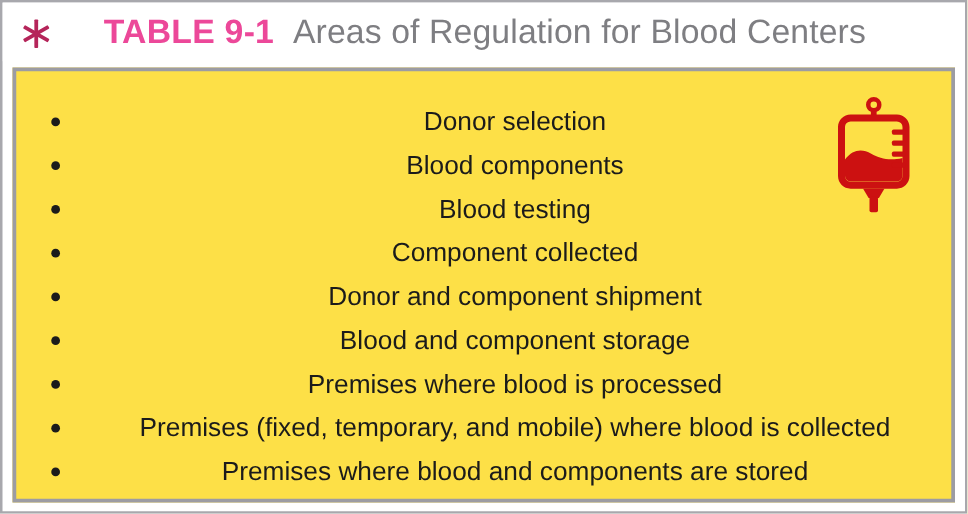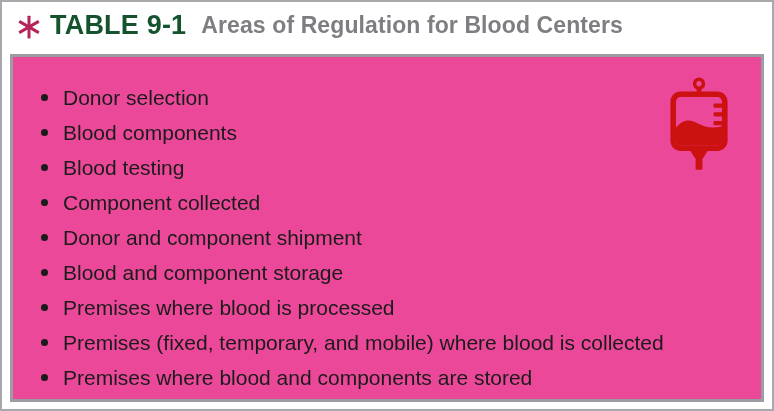--- a/index.html
+++ b/index.html
@@ -41,48 +41,50 @@
     width: 26px;
     height: 26px;
     margin-right: 8px;
     margin-top: 2px;
     color: #b5255a;
     display: block;
   }
   #asterisk-icon svg { display: block; }
 
   #table-label {
-    color: #14532d;
+    color: #ec4899;
     font-size: 27px;
     font-weight: bold;
     letter-spacing: 0.2px;
     white-space: nowrap;
     line-height: 1;
+    margin-left: 33px;
   }
 
   #table-title {
     color: #7e7e82;
-    font-size: 23px;
-    font-weight: bold;
+    font-size: 27px;
+    font-weight: normal;
     letter-spacing: 0.1px;
     white-space: nowrap;
     margin-left: 15px;
     line-height: 1;
   }
 
   
   #table-body-box {
     position: absolute;
     left: 8px;
     top: 52px;
     width: 754px;
     height: 348px;
     box-sizing: border-box;
     border: 3px solid #9c9ca3;
-    background: #ec4899;
+    background: #fde047;
+    text-align: center;
   }
 
   #bullet-list {
     list-style: none;
     margin: 0;
     padding: 30px 0 0 26px;
   }
 
   #bullet-list li {
     position: relative;

